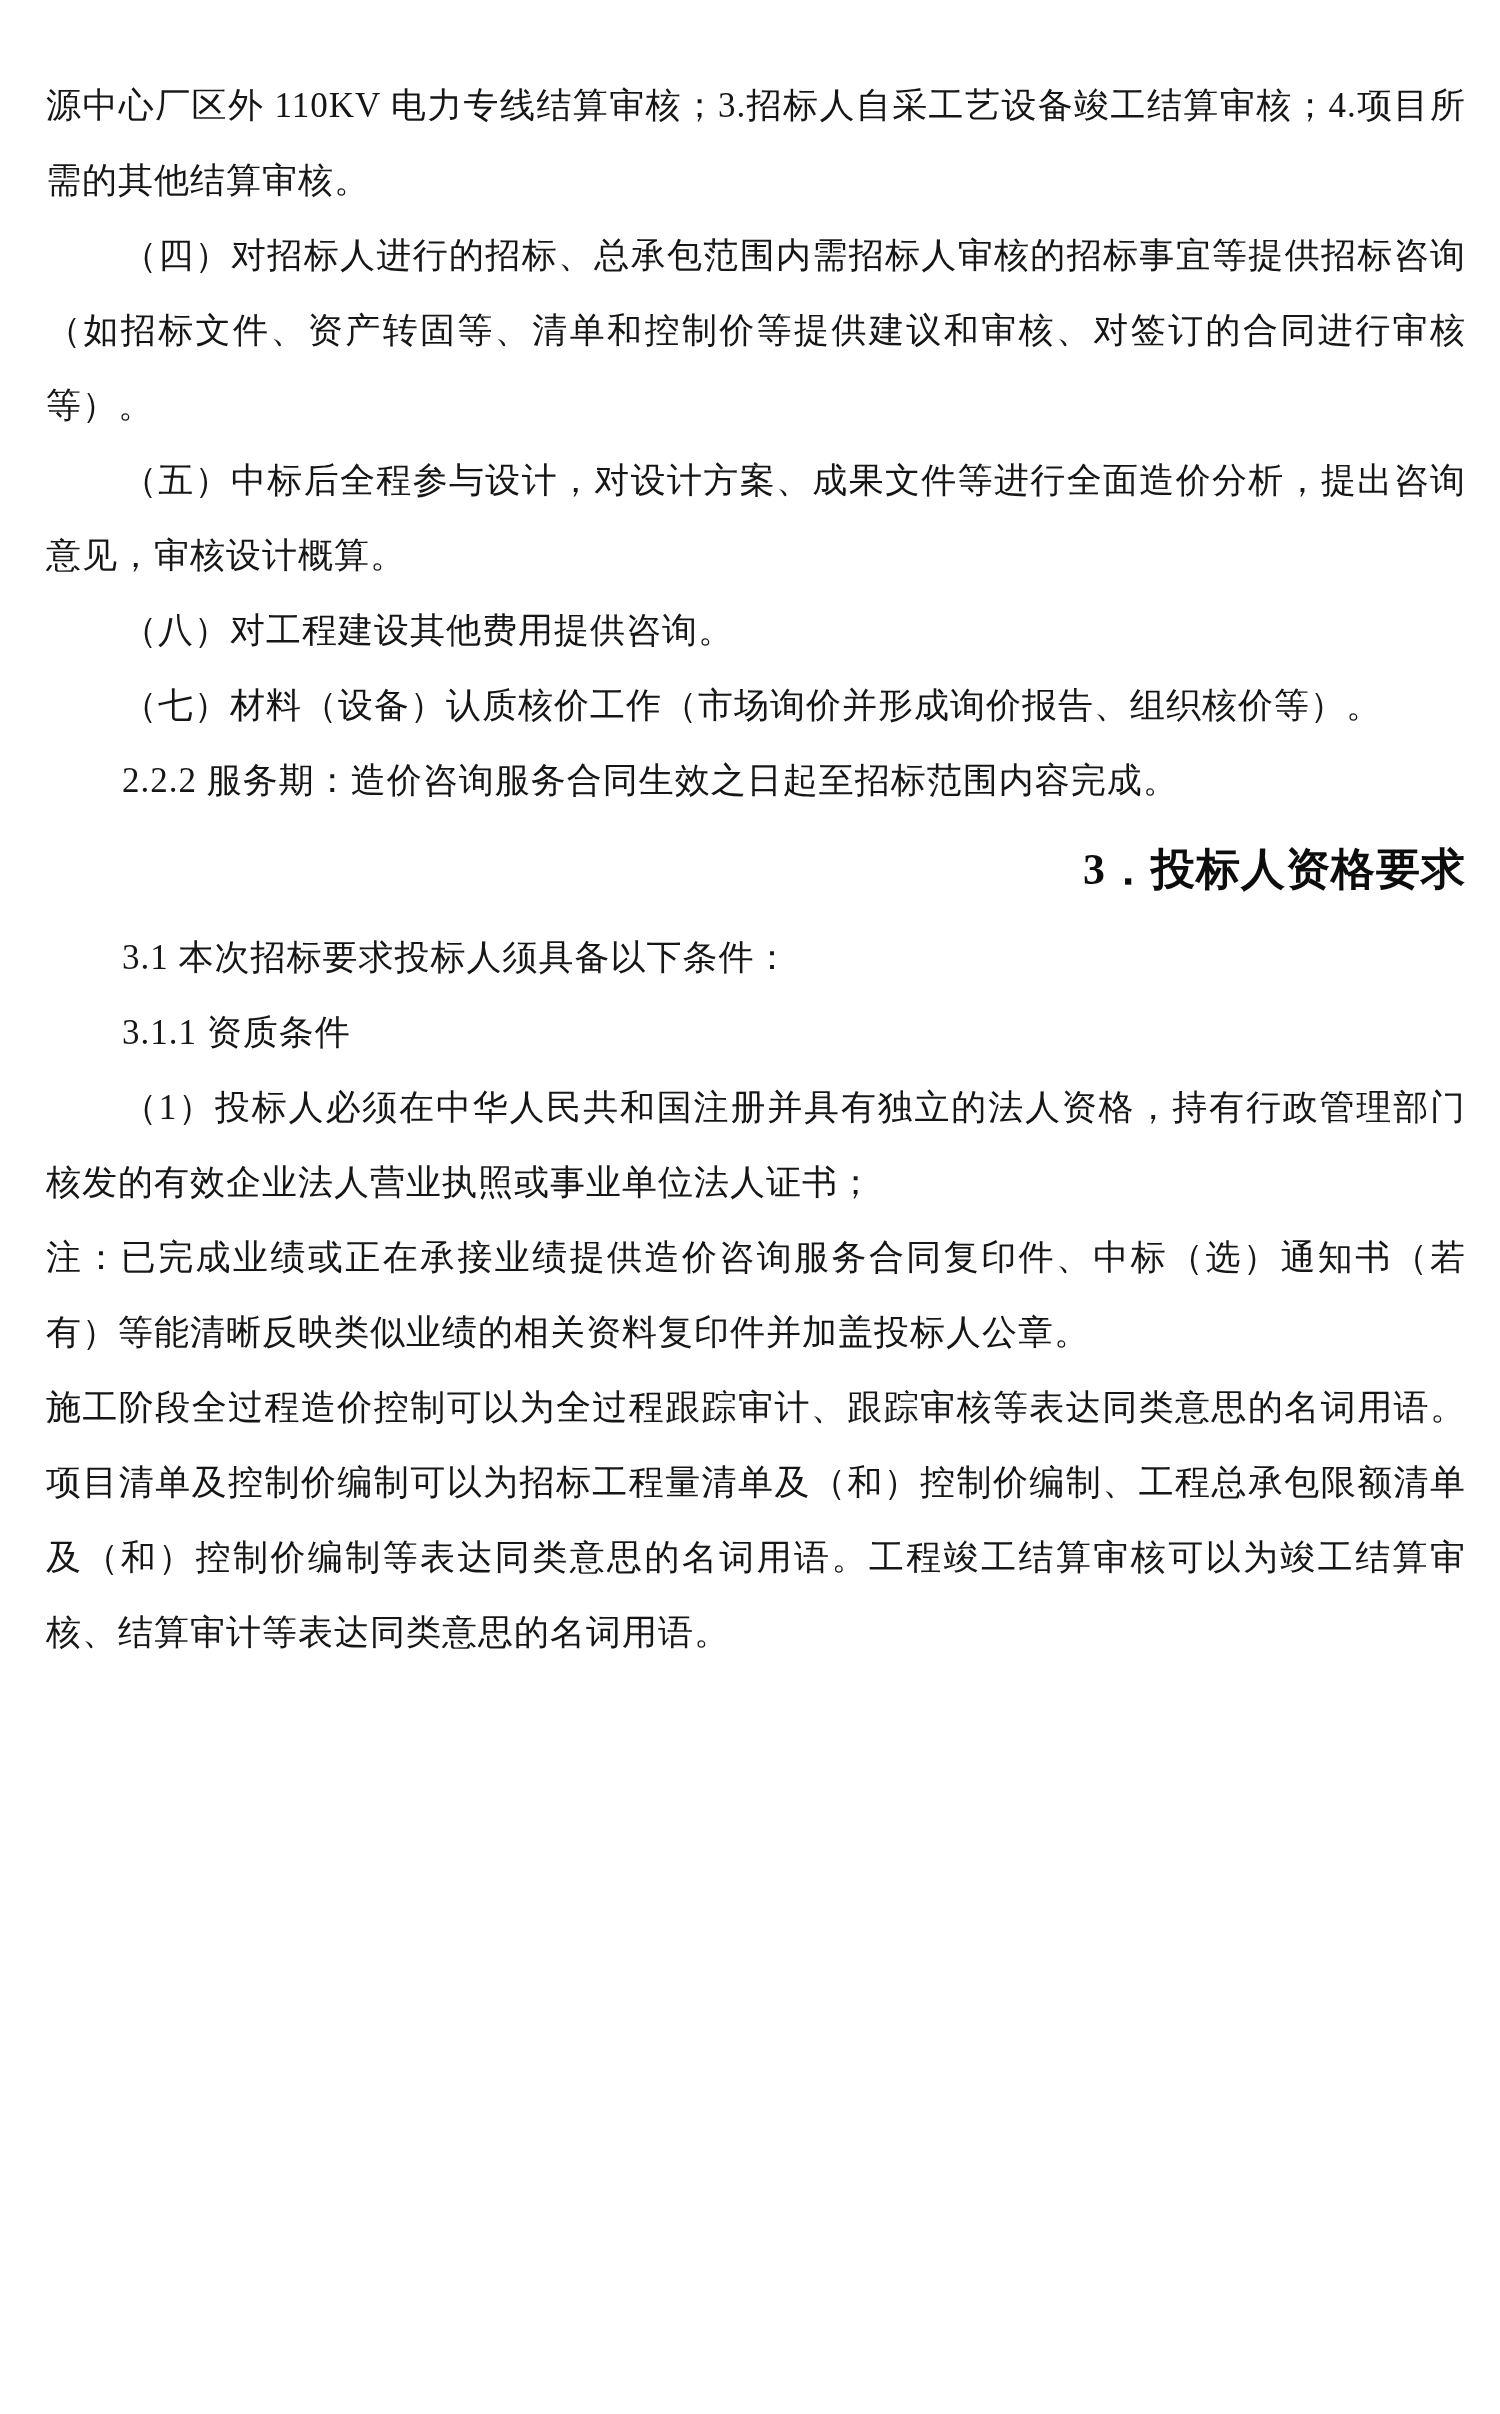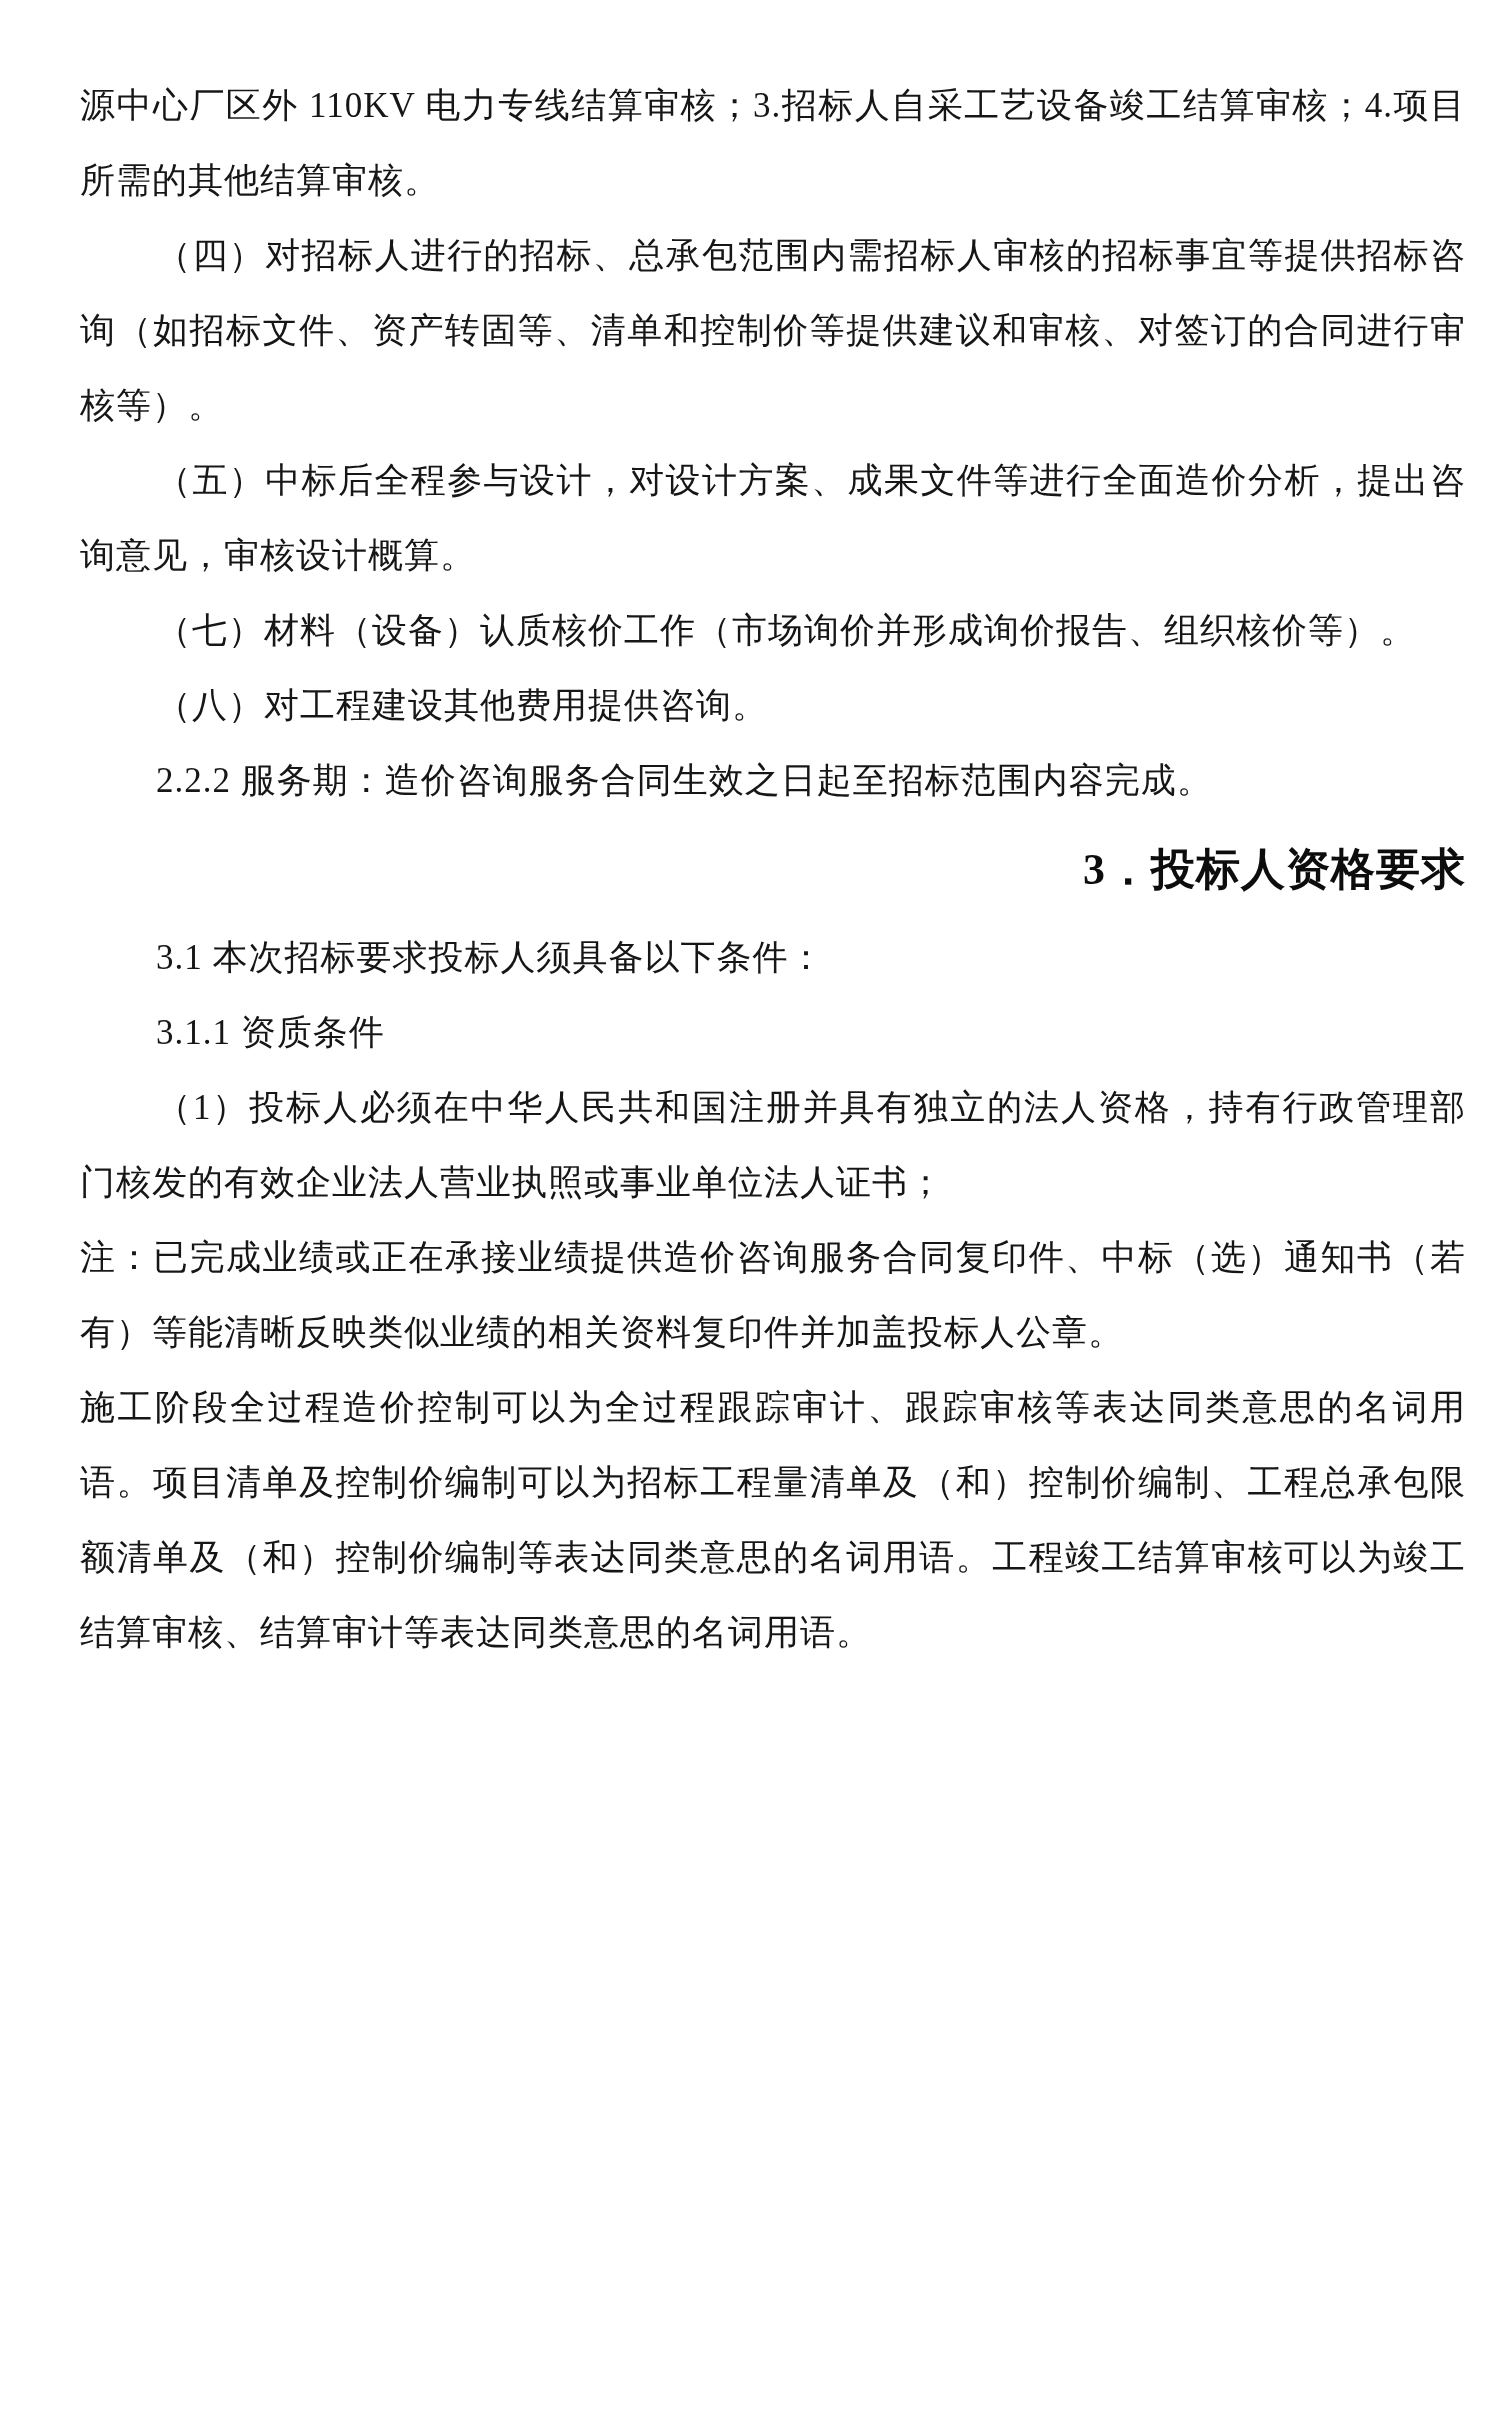--- a/index.html
+++ b/index.html
@@ -11,21 +11,21 @@
     width: 1500px;
     height: 2414px;
     overflow: hidden;
     font-family: "Liberation Serif", "DejaVu Serif", serif;
     color: #161616;
   }
   .page {
     box-sizing: border-box;
     width: 1500px;
     height: 1970px;
-    padding: 68px 34px 20px 80px;
+    padding: 68px 34px 20px 46px;
     background: #ffffff;
   }
   .para {
     margin: 0;
     font-size: 35px;
     line-height: 75px;
     letter-spacing: 1px;
     text-align: justify;
     text-justify: inter-ideograph;
   }
@@ -42,22 +42,22 @@
     text-align: right;
   }
 </style>
 </head>
 <body>
 
 <main class="page">
   <p class="para">源中心厂区外 110KV 电力专线结算审核；3.招标人自采工艺设备竣工结算审核；4.项目所需的其他结算审核。</p>
   <p class="para indent">（四）对招标人进行的招标、总承包范围内需招标人审核的招标事宜等提供招标咨询（如招标文件、资产转固等、清单和控制价等提供建议和审核、对签订的合同进行审核等）。</p>
   <p class="para indent">（五）中标后全程参与设计，对设计方案、成果文件等进行全面造价分析，提出咨询意见，审核设计概算。</p>
+  <p class="para indent">（八）对工程建设其他费用提供咨询。</p>
   <p class="para indent">（七）材料（设备）认质核价工作（市场询价并形成询价报告、组织核价等）。</p>
-  <p class="para indent">（八）对工程建设其他费用提供咨询。</p>
   <p class="para indent">2.2.2 服务期：造价咨询服务合同生效之日起至招标范围内容完成。</p>
   <h2 class="section-heading">3．投标人资格要求</h2>
   <p class="para indent">3.1 本次招标要求投标人须具备以下条件：</p>
   <p class="para indent">3.1.1 资质条件</p>
   <p class="para indent">（1）投标人必须在中华人民共和国注册并具有独立的法人资格，持有行政管理部门核发的有效企业法人营业执照或事业单位法人证书；</p>
   <p class="para">注：已完成业绩或正在承接业绩提供造价咨询服务合同复印件、中标（选）通知书（若有）等能清晰反映类似业绩的相关资料复印件并加盖投标人公章。</p>
   <p class="para">施工阶段全过程造价控制可以为全过程跟踪审计、跟踪审核等表达同类意思的名词用语。项目清单及控制价编制可以为招标工程量清单及（和）控制价编制、工程总承包限额清单及（和）控制价编制等表达同类意思的名词用语。工程竣工结算审核可以为竣工结算审核、结算审计等表达同类意思的名词用语。</p>
 </main>
 
 </body></html>

